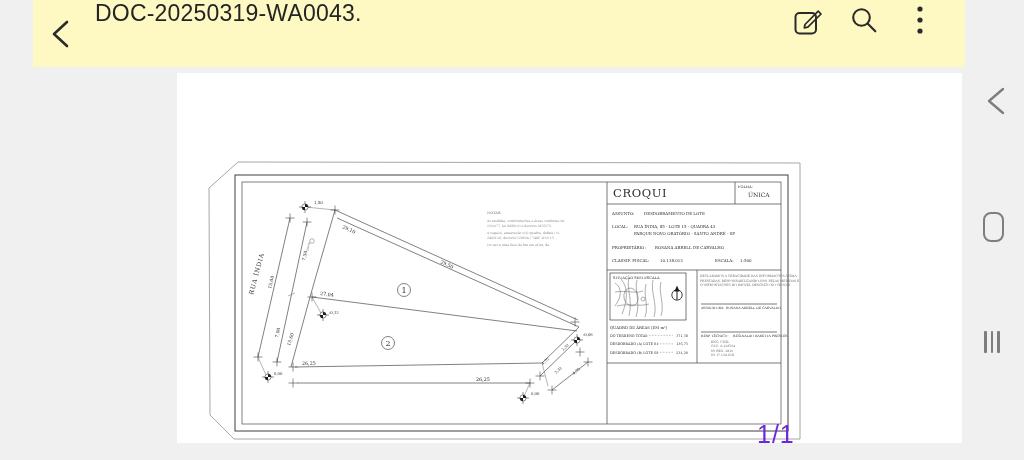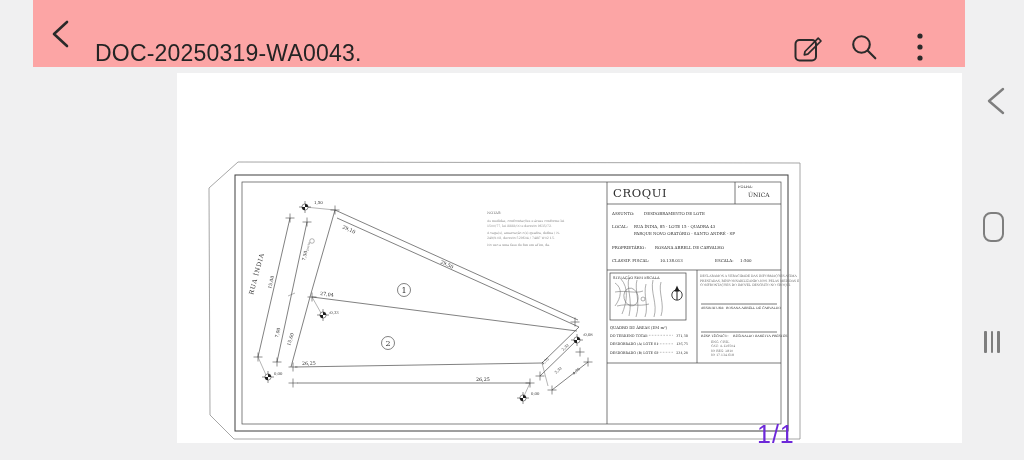--- a/index.html
+++ b/index.html
@@ -4,22 +4,22 @@
 <style>
   html,body{margin:0;padding:0;}
   body{
     width:1024px;height:460px;overflow:hidden;position:relative;
     background:#f0f0f1;
     font-family:"Liberation Sans",sans-serif;
   }
   
   .appbar{position:absolute;left:0;top:0;width:1024px;height:67px;background:#f0f0f1;}
   .appbar-surface{
-    position:absolute;left:33px;top:0;width:932px;height:67px;background:#fca5a5;
-    display:flex;align-items:flex-end;
+    position:absolute;left:33px;top:0;width:932px;height:67px;background:#fef9c3;
+    display:flex;align-items:flex-start;
   }
   .back-btn{width:56px;height:67px;display:flex;align-items:center;justify-content:center;cursor:pointer;}
   .appbar-title{
     font-size:23px;font-weight:500;color:#242424;letter-spacing:.2px;
     margin-left:6px;flex:0 1 auto;white-space:nowrap;
   }
   .appbar-actions{margin-left:auto;display:flex;align-items:center;gap:22px;padding-right:28px;}
   .icon-btn{width:34px;height:40px;display:flex;align-items:center;justify-content:center;cursor:pointer;}
   
   .doc-wrap{position:absolute;left:177px;top:73px;width:785px;height:370px;background:#ffffff;}

